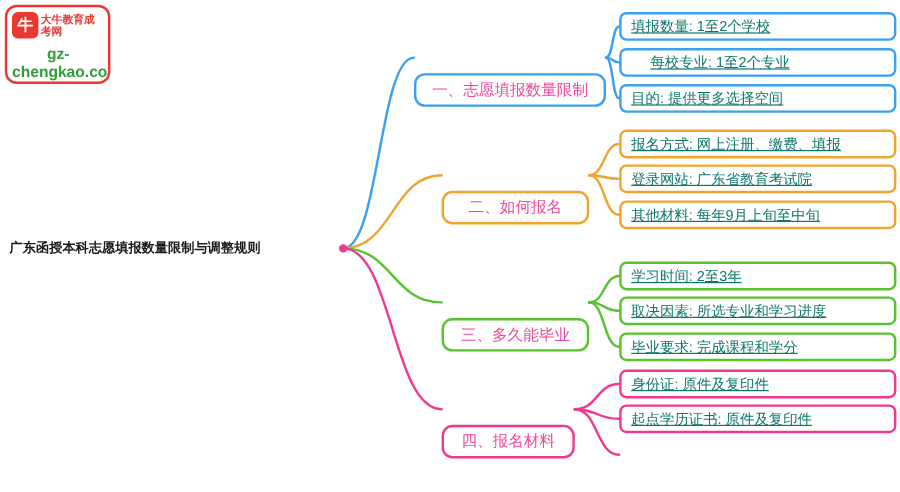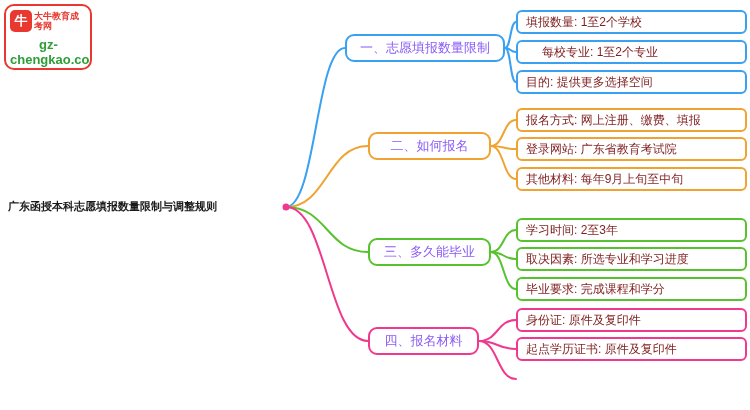--- a/index.html
+++ b/index.html
@@ -27,30 +27,32 @@
     background: #ffffff;
     display: flex;
     align-items: center;
     box-sizing: border-box;
   }
   .branch {
     justify-content: center;
     border: 2px solid;
     border-radius: 9px;
     font-size: 13px;
-    color: #8b5cf6;
+    color: #ec4899;
     white-space: nowrap;
+    margin-top: 27px;
   }
   .leaf {
     border: 2px solid;
     border-radius: 6px;
     font-size: 12px;
-    color: #7f1d1d;
+    color: #0f766e;
     padding: 0 6px 0 8px;
     white-space: nowrap;
+    text-decoration: underline;
   }
   .bc-0 { border-color: #3aa0f2; }
   .bc-1 { border-color: #f0a330; }
   .bc-2 { border-color: #56c22d; }
   .bc-3 { border-color: #f0398e; }
 
   .root-label {
     position: absolute;
     left: 8px;
     top: 199px;

